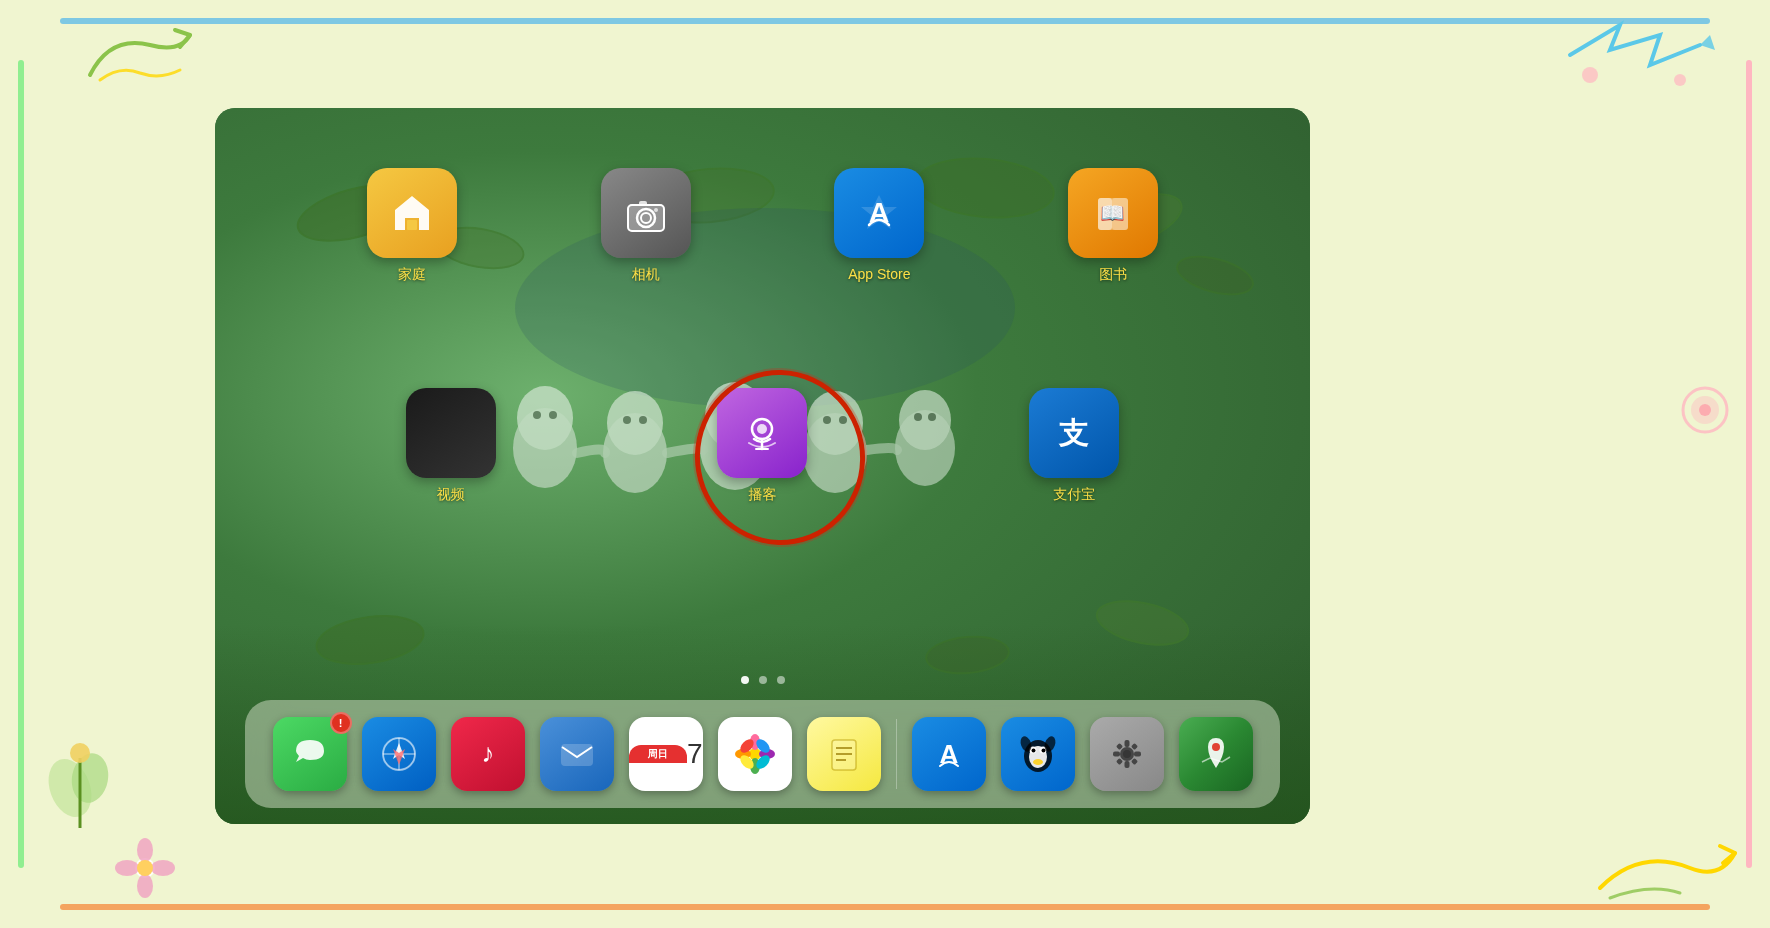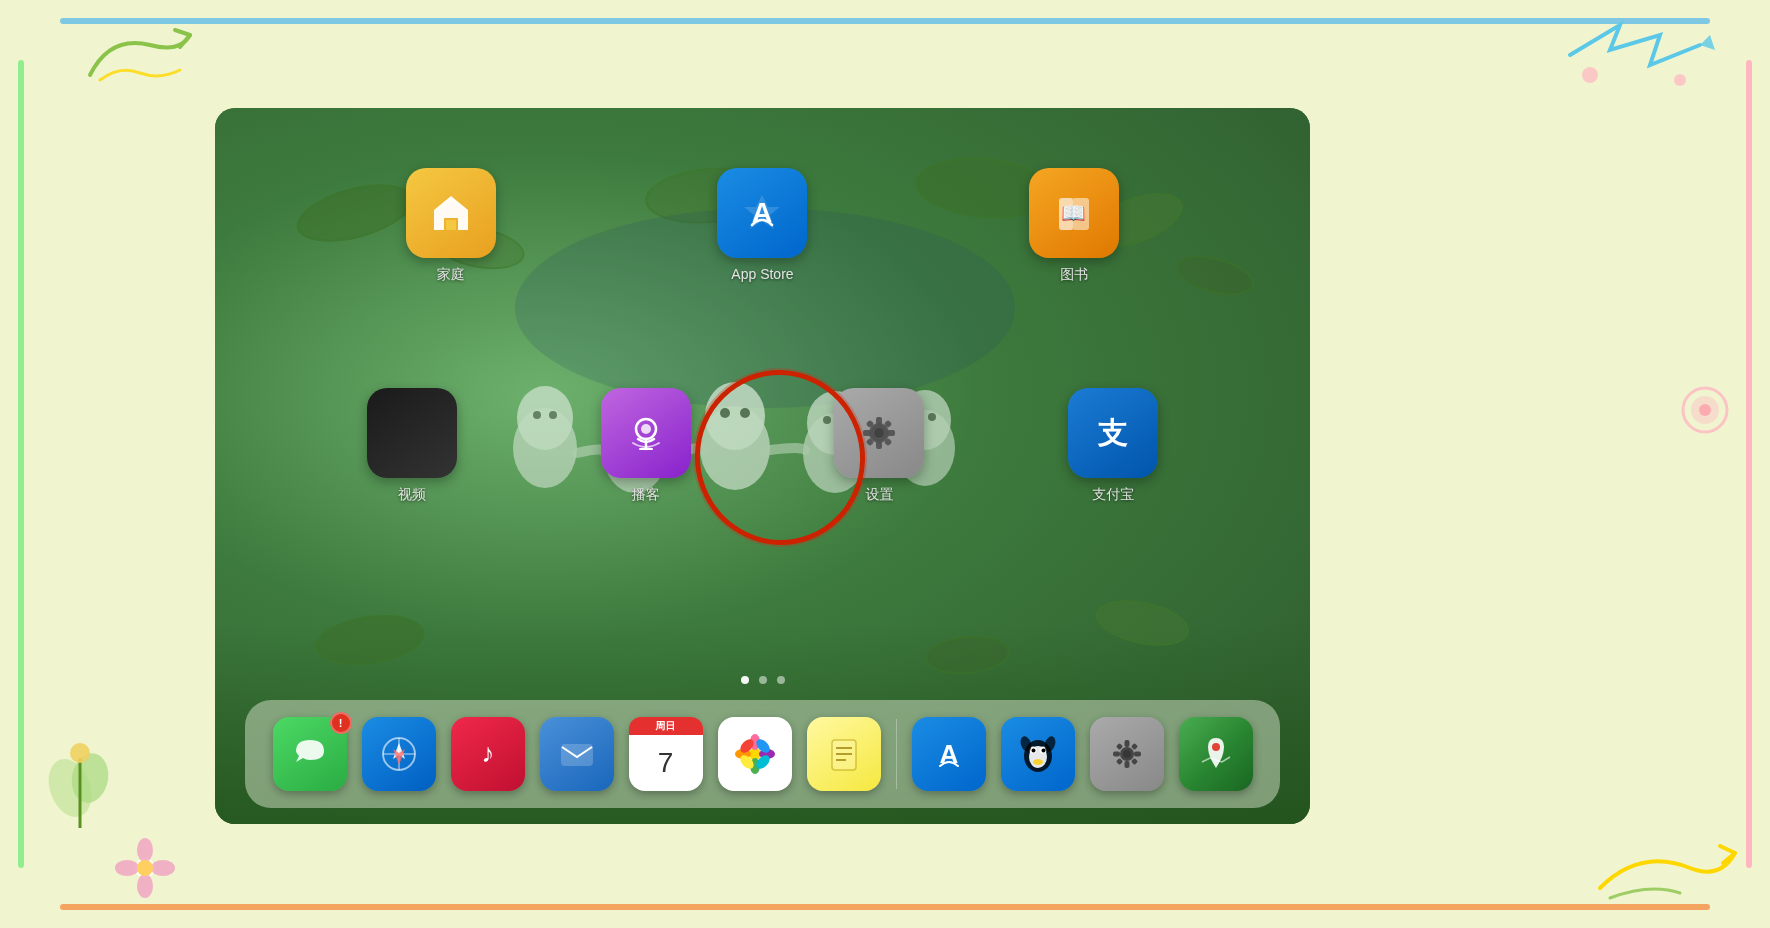--- a/index.html
+++ b/index.html
@@ -89,21 +89,21 @@
       border-radius: 20px;
       display: flex;
       align-items: center;
       justify-content: center;
       font-size: 42px;
       position: relative;
       box-shadow: 0 4px 12px rgba(0,0,0,0.3);
     }
 
     .app-label {
-      color: #e5e5e5;
+      color: #fde047;
       font-size: 14px;
       text-shadow: 0 1px 3px rgba(0,0,0,0.6);
       text-align: center;
     }
 
     
     .red-circle {
       position: absolute;
       top: 262px;
       left: 480px;
@@ -260,21 +260,21 @@
       font-weight: bold;
       display: flex;
       align-items: center;
       justify-content: center;
       border: 2px solid rgba(255,255,255,0.3);
     }
 
     
     .calendar-icon-inner {
       display: flex;
-      flex-direction: column;
+      flex-direction: row;
       align-items: center;
       justify-content: center;
       width: 100%;
       height: 100%;
     }
 
     .cal-header {
       background: #e53030;
       width: 100%;
       border-radius: 12px 12px 0 0;
@@ -407,20 +407,33 @@
     <div class="app-icon-wrapper">
       <div class="app-icon icon-home">
         <svg width="50" height="50" viewBox="0 0 50 50">
           <path d="M25 8 L42 22 L42 42 L32 42 L32 30 L18 30 L18 42 L8 42 L8 22 Z" fill="white" opacity="0.95"></path>
           <rect x="20" y="32" width="10" height="10" rx="1" fill="#f5c842"></rect>
         </svg>
       </div>
       <span class="app-label">家庭</span>
     </div>
 
+    <div class="app-icon-wrapper">
+      <div class="app-icon icon-camera">
+        <svg width="50" height="50" viewBox="0 0 50 50">
+          <rect x="6" y="16" width="38" height="28" rx="5" fill="white" opacity="0.2"></rect>
+          <rect x="7" y="17" width="36" height="26" rx="4" fill="rgba(255,255,255,0.1)" stroke="white" stroke-width="2"></rect>
+          <circle cx="25" cy="30" r="9" fill="none" stroke="white" stroke-width="2.5"></circle>
+          <circle cx="25" cy="30" r="5" fill="none" stroke="white" stroke-width="2"></circle>
+          <rect x="18" y="13" width="8" height="5" rx="2" fill="white" opacity="0.8"></rect>
+          <circle cx="35" cy="22" r="2" fill="white" opacity="0.7"></circle>
+        </svg>
+      </div>
+      <span class="app-label">相机</span>
+    </div>
 
     <div class="app-icon-wrapper">
       <div class="app-icon icon-appstore">
         <svg width="52" height="52" viewBox="0 0 52 52">
           <path d="M26 8 L32 20 L44 20 L34 28 L38 42 L26 34 L14 42 L18 28 L8 20 L20 20 Z" fill="white" opacity="0.15"></path>
           <text x="26" y="35" text-anchor="middle" font-size="28" font-weight="700" fill="white" font-family="sans-serif">A</text>
           <path d="M16 38 Q26 28 36 38" stroke="white" stroke-width="2.5" fill="none" stroke-linecap="round"></path>
         </svg>
       </div>
       <span class="app-label">App Store</span>
@@ -457,41 +470,20 @@
           <circle cx="26" cy="22" r="5" fill="white" opacity="0.8"></circle>
           <path d="M18 32 Q26 38 34 32" stroke="white" stroke-width="2.5" fill="none" stroke-linecap="round"></path>
           <path d="M13 36 Q26 44 39 36" stroke="white" stroke-width="2" fill="none" stroke-linecap="round" opacity="0.7"></path>
           <line x1="26" y1="32" x2="26" y2="42" stroke="white" stroke-width="2.5" stroke-linecap="round"></line>
           <path d="M20 42 L32 42" stroke="white" stroke-width="2" stroke-linecap="round"></path>
         </svg>
       </div>
       <span class="app-label">播客</span>
     </div>
 
-    <div class="app-icon-wrapper">
-      <div class="app-icon icon-settings">
-        <svg width="52" height="52" viewBox="0 0 52 52">
-          <circle cx="26" cy="26" r="8" fill="rgba(80,80,80,0.9)"></circle>
-          <circle cx="26" cy="26" r="5" fill="rgba(60,60,60,0.8)"></circle>
-
-          <g fill="rgba(80,80,80,0.9)">
-            <rect x="23" y="10" width="6" height="8" rx="2"></rect>
-            <rect x="23" y="34" width="6" height="8" rx="2"></rect>
-            <rect x="10" y="23" width="8" height="6" rx="2"></rect>
-            <rect x="34" y="23" width="8" height="6" rx="2"></rect>
-            <rect x="14" y="14" width="6" height="6" rx="2" transform="rotate(45 17 17)"></rect>
-            <rect x="32" y="14" width="6" height="6" rx="2" transform="rotate(45 35 17)"></rect>
-            <rect x="14" y="32" width="6" height="6" rx="2" transform="rotate(45 17 35)"></rect>
-            <rect x="32" y="32" width="6" height="6" rx="2" transform="rotate(45 35 35)"></rect>
-          </g>
-          <circle cx="26" cy="26" r="8" fill="none" stroke="rgba(80,80,80,0.9)" stroke-width="4"></circle>
-        </svg>
-      </div>
-      <span class="app-label">设置</span>
-    </div>
 
     <div class="app-icon-wrapper">
       <div class="app-icon icon-alipay">
         <svg width="52" height="52" viewBox="0 0 52 52">
           <text x="26" y="36" text-anchor="middle" font-size="30" font-weight="700" fill="white" font-family="sans-serif">支</text>
         </svg>
       </div>
       <span class="app-label">支付宝</span>
     </div>
   </div>

